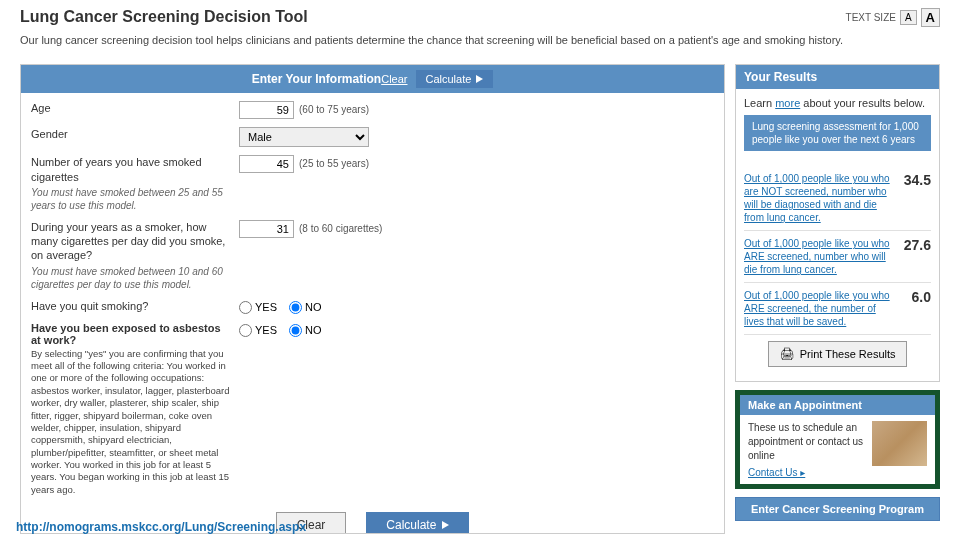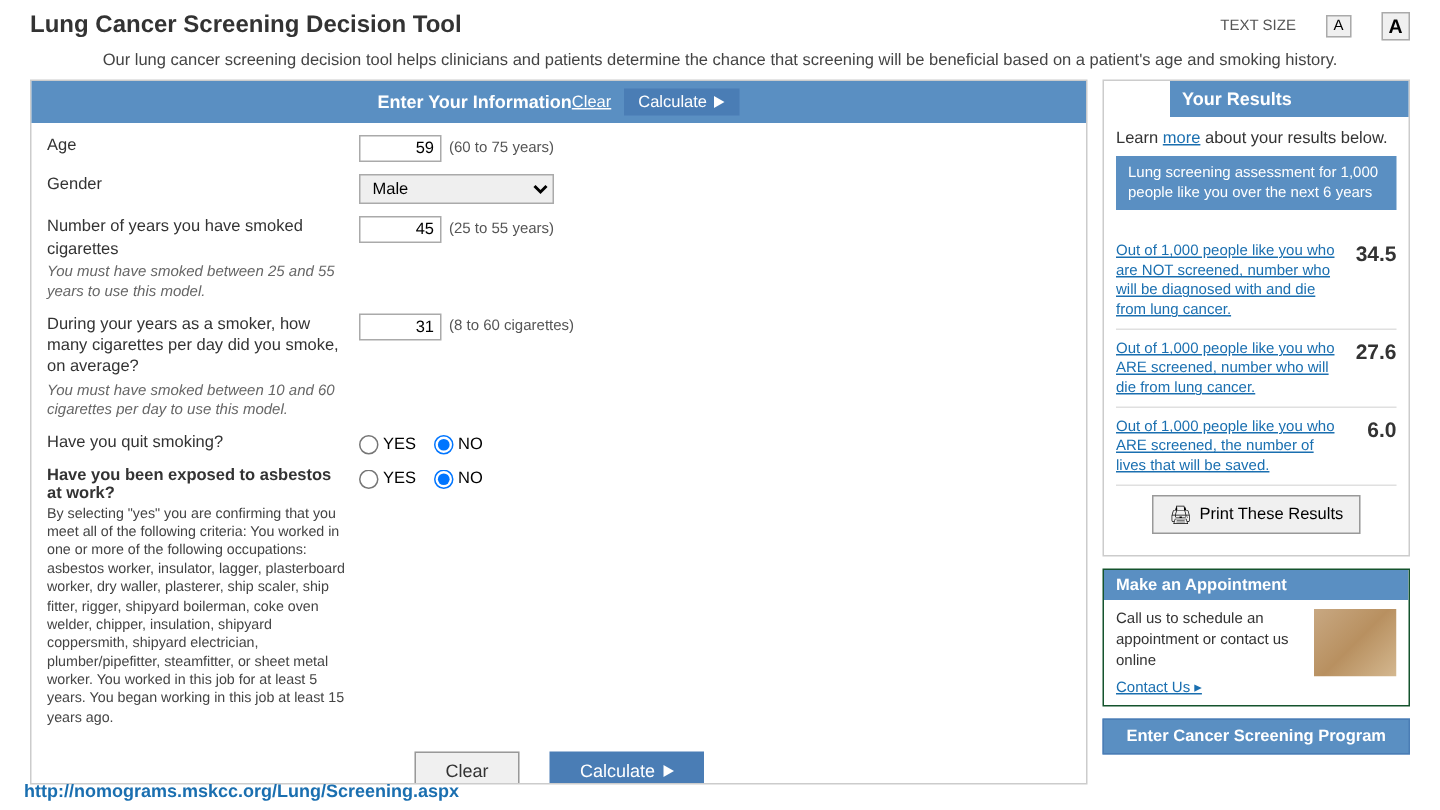--- a/index.html
+++ b/index.html
@@ -26,37 +26,36 @@
       align-items: flex-start;
     }
     .page-title {
       font-size: 16px;
       font-weight: bold;
       color: #333;
     }
     .text-size-controls {
       display: flex;
       align-items: center;
-      gap: 20px;
+      gap: 4px;
       font-size: 10px;
       color: #555;
     }
     .text-size-btn {
       border: 1px solid #aaa;
       background: #f0f0f0;
       padding: 1px 4px;
       cursor: pointer;
       font-size: 10px;
     }
     .subtitle {
-      padding: 2px 20px 6px 20px;
+      padding: 2px 20px 17px 20px;
       font-size: 11px;
       color: #444;
       line-height: 1.3;
-      text-align: center;
     }
     .main-content {
       display: flex;
       padding: 0 20px;
       gap: 10px;
       height: calc(540px - 70px);
     }
     
     .left-panel {
       flex: 1;
@@ -209,21 +208,20 @@
     .results-box {
       border: 1px solid #ccc;
       background: #fff;
     }
     .results-header {
       background: #5a8fc2;
       color: #fff;
       padding: 5px 8px;
       font-size: 12px;
       font-weight: bold;
-      margin-left: 44px;
     }
     .results-body {
       padding: 8px;
     }
     .results-learn {
       font-size: 11px;
       color: #333;
       margin-bottom: 6px;
     }
     .results-learn a {
@@ -271,21 +269,21 @@
       padding: 5px 10px;
       cursor: pointer;
       font-size: 11px;
       display: flex;
       align-items: center;
       gap: 5px;
       margin: 6px auto;
       width: fit-content;
     }
     .appointment-box {
-      border: 1px solid #14532d;
+      border: 5px solid #14532d;
       background: #fff;
       overflow: hidden;
     }
     .appointment-header {
       background: #5a8fc2;
       color: #fff;
       padding: 4px 8px;
       font-size: 11px;
       font-weight: bold;
     }
@@ -494,21 +492,21 @@
               <span>Print These Results</span>
             </button>
           </div>
         </div>
       </div>
 
       <div class="appointment-box">
         <div class="appointment-header">Make an Appointment</div>
         <div class="appointment-body">
           <div style="flex:1;">
-            <div class="appointment-text">Call us to schedule an appointment or contact us online</div>
+            <div class="appointment-text">These us to schedule an appointment or contact us online</div>
             <a class="contact-link">Contact Us ▸</a>
           </div>
           <div class="appointment-image">
             <div class="appointment-image-inner"></div>
           </div>
         </div>
       </div>
 
       <div class="lung-program-banner">Enter Cancer Screening Program</div>
     </div>

